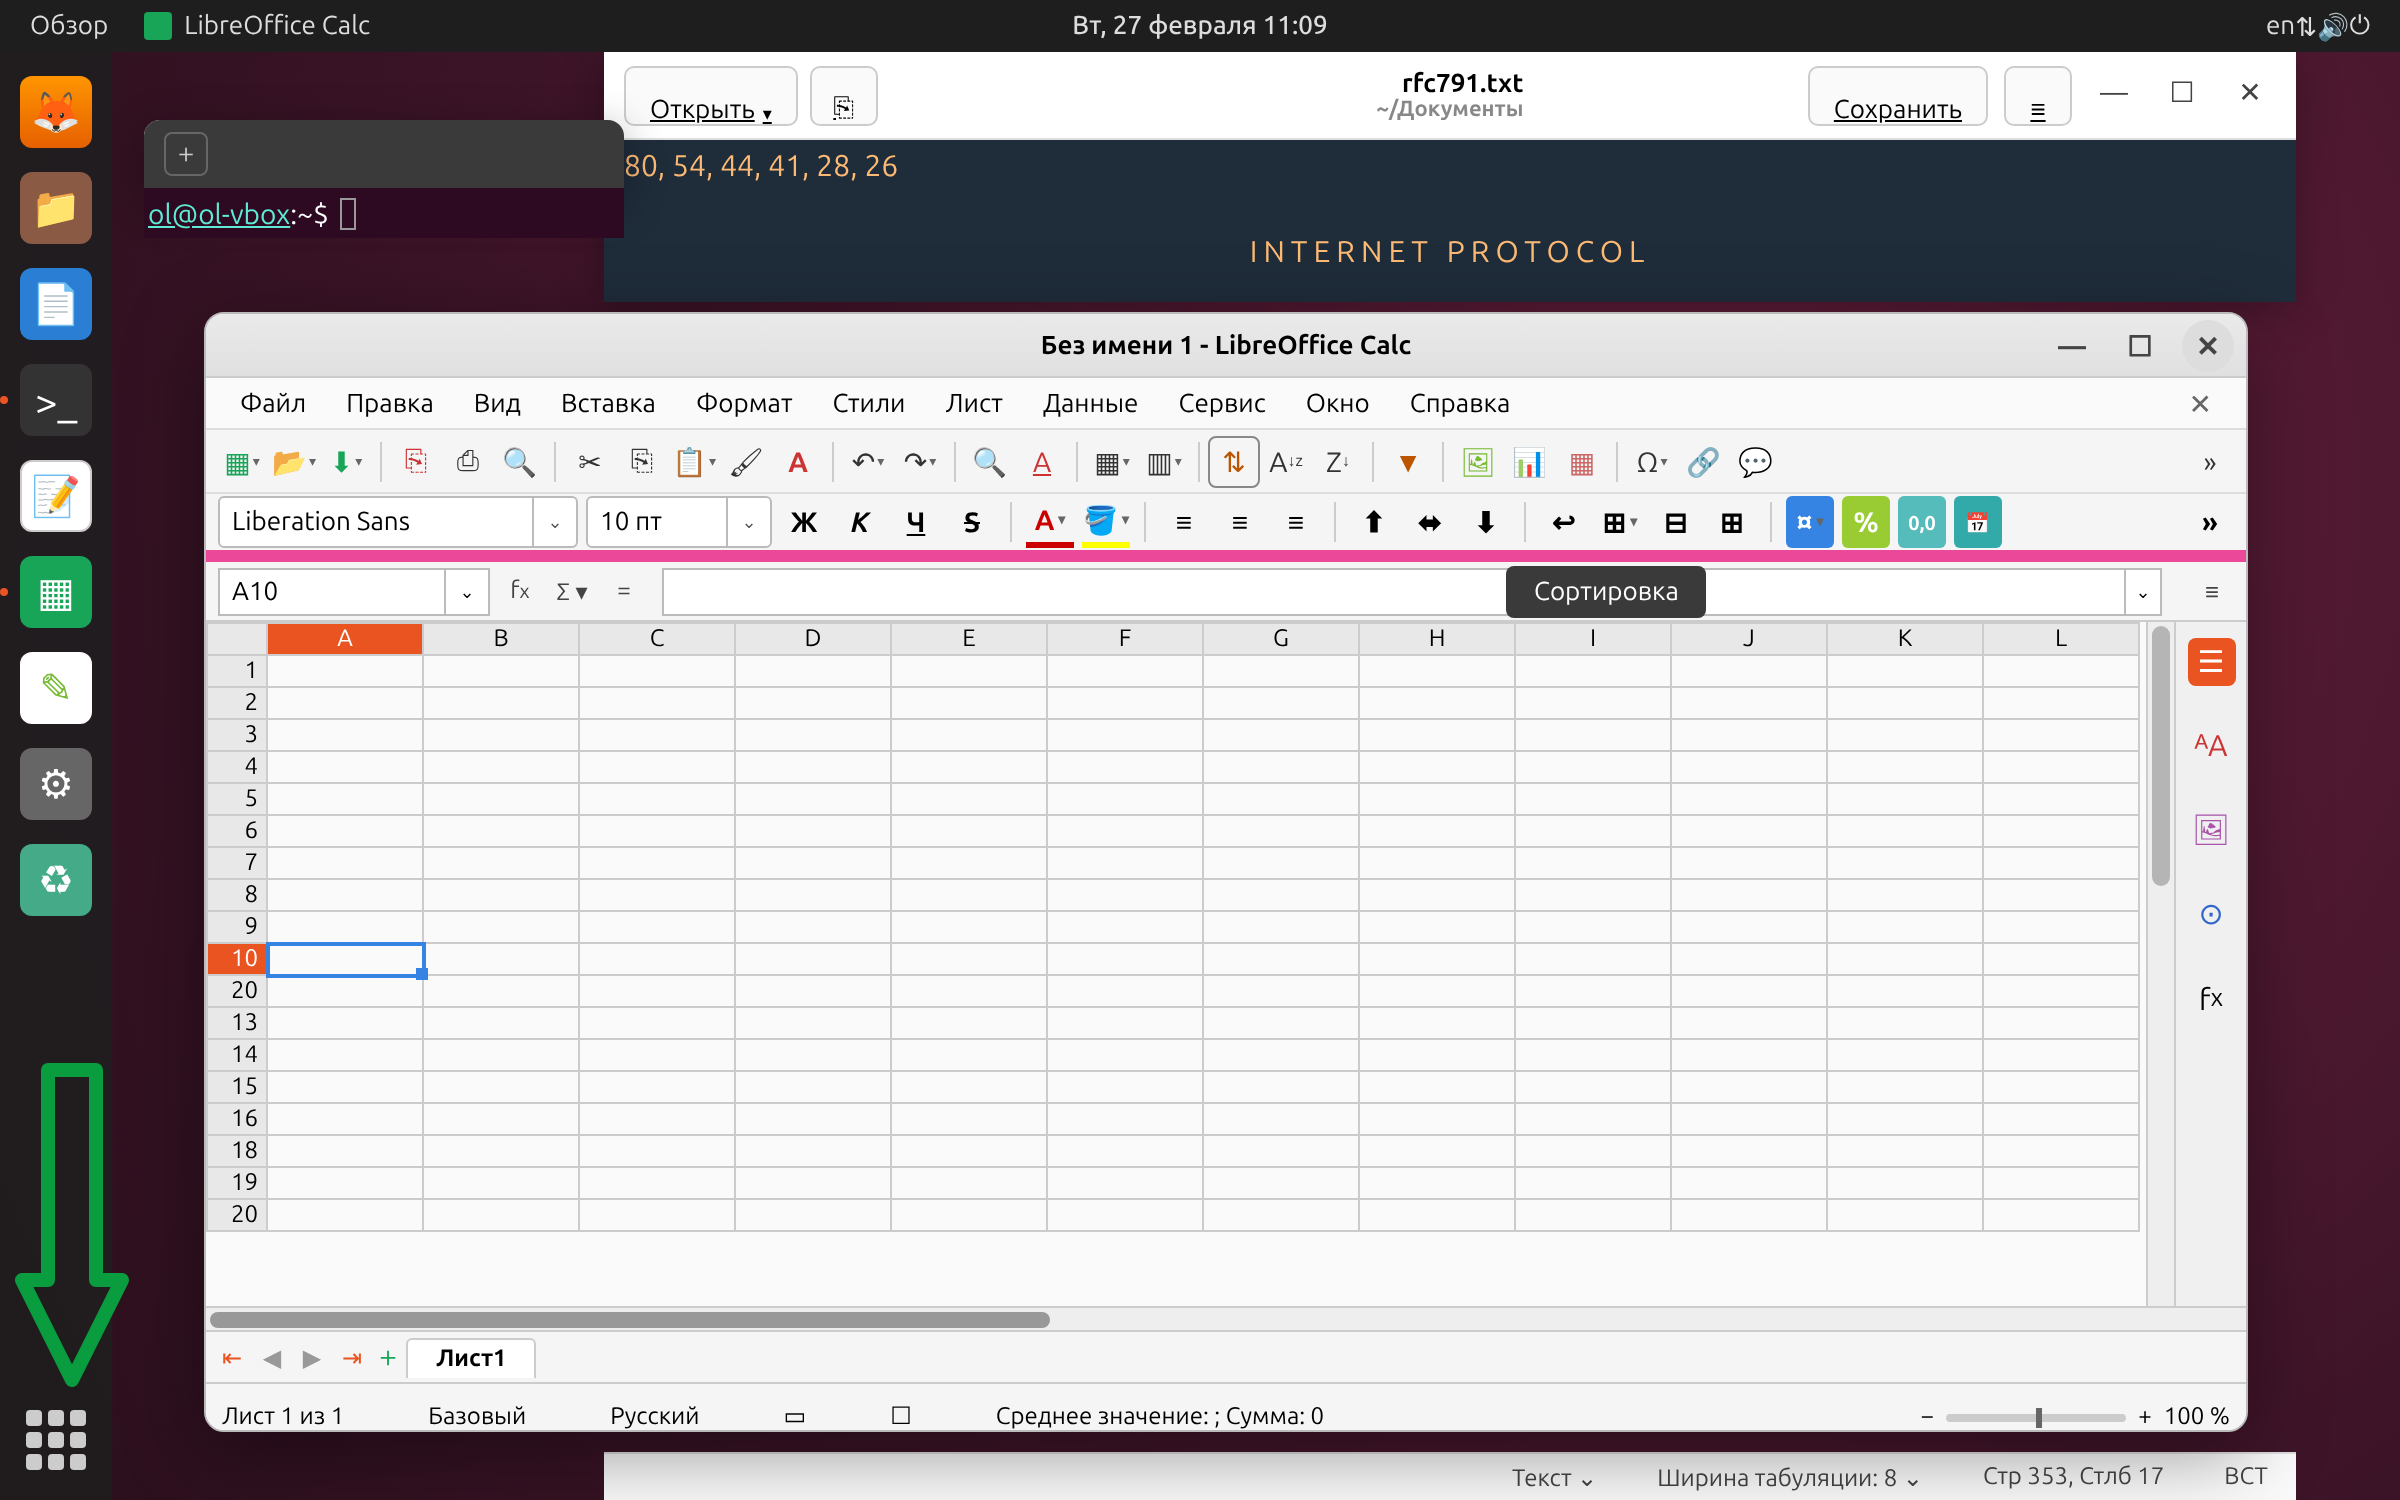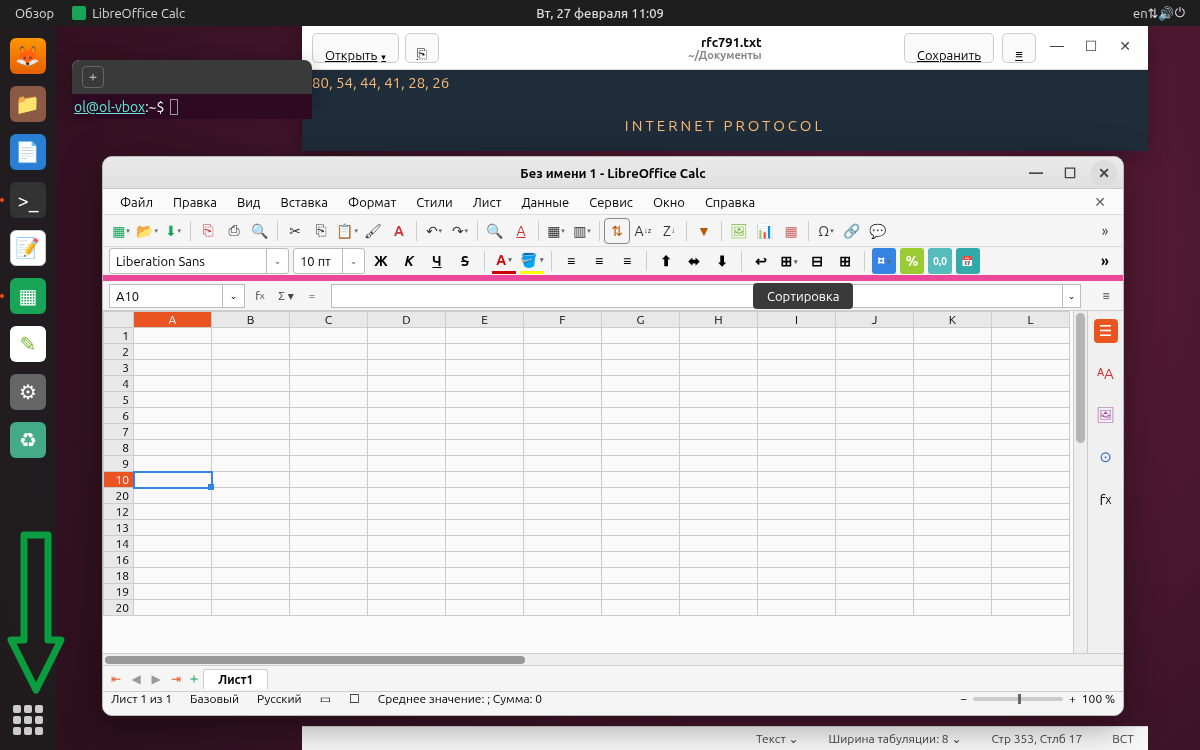--- a/index.html
+++ b/index.html
@@ -98,21 +98,21 @@
 
 .sheet-tabs { height:26px; display:flex; align-items:center; border-top:1px solid #ccc; background:#f5f5f5; padding:0 4px; gap:2px; font-size:12px; }
 .sheet-tabs .nav { width:18px; text-align:center; color:#E95420; }
 .sheet-tabs .nav.g { color:#999; }
 .sheet-tabs .add { color:#18a558; font-size:14px; }
 .sheet-tabs .tab { padding:3px 14px; background:#fff; border:1px solid #ccc; border-bottom:none; border-radius:3px 3px 0 0; font-weight:600; }
 .hscroll-track { height:12px; background:#eee; border-top:1px solid #ccc; position:relative; }
 .hscroll-track .thumb { position:absolute; left:2px; top:2px; height:8px; width:420px; background:#999; border-radius:4px; }
 
 
-.statusbar { height:24px; border-top:1px solid #ccc; background:#f5f5f5; display:flex; align-items:flex-start; font-size:12px; padding:0 8px; gap:18px; }
+.statusbar { height:24px; border-top:1px solid #ccc; background:#f5f5f5; display:flex; align-items:flex-end; font-size:12px; padding:0 8px; gap:42px; }
 .statusbar .zoom { margin-left:auto; display:flex; align-items:center; gap:6px; }
 .zoom-slider { width:90px; height:4px; background:#ccc; position:relative; border-radius:2px; }
 .zoom-slider::after { content:''; position:absolute; left:50%; top:-3px; width:3px; height:10px; background:#666; }
 
 
 .gedit-bottom { position:absolute; bottom:0; left:302px; right:52px; height:24px; background:#fafafa; border-top:1px solid #ddd; display:flex; align-items:center; justify-content:flex-end; gap:30px; padding:0 14px; font-size:12px; color:#444; z-index:2; }
 </style>
 </head>
 <body>
 
@@ -287,21 +287,21 @@
     <div class="tb-btn">🔗</div>
     <div class="tb-btn" style="color:#d90">💬</div>
     <div class="tb-btn tb-more">»</div>
   </div>
 
   <div class="toolbar2">
     <div class="combo" style="width:180px">
       <span>Liberation Sans</span>
         <div class="arr">⌄</div>
     </div>
-    <div class="combo" style="width:72px">
+    <div class="combo" style="width:93px">
       <span>10 пт</span>
         <div class="arr">⌄</div>
     </div>
     <div class="fmt-btn">Ж</div>
     <div class="fmt-btn" style="font-style:italic">К</div>
     <div class="fmt-btn" style="text-decoration:underline">Ч</div>
     <div class="fmt-btn" style="text-decoration:line-through">S</div>
     <div class="tb-sep"></div>
     <div class="fmt-btn drop" style="color:#c00;border-bottom:3px solid #c00">A</div>
     <div class="fmt-btn drop" style="border-bottom:3px solid #ff0">🪣</div>
@@ -520,51 +520,51 @@
               <td></td>
               <td></td>
               <td></td>
               <td></td>
               <td></td>
               <td></td>
               <td></td>
               <td></td>
             </tr>
             <tr>
-              <th class="row">12</th>
-              <td></td>
-              <td></td>
-              <td></td>
-              <td></td>
-              <td></td>
-              <td></td>
-              <td></td>
-              <td></td>
-              <td></td>
-              <td></td>
-              <td></td>
-              <td></td>
-            </tr>
-            <tr>
               <th class="row">13</th>
               <td></td>
               <td></td>
               <td></td>
               <td></td>
               <td></td>
               <td></td>
               <td></td>
               <td></td>
               <td></td>
               <td></td>
               <td></td>
               <td></td>
             </tr>
             <tr>
               <th class="row">14</th>
+              <td></td>
+              <td></td>
+              <td></td>
+              <td></td>
+              <td></td>
+              <td></td>
+              <td></td>
+              <td></td>
+              <td></td>
+              <td></td>
+              <td></td>
+              <td></td>
+            </tr>
+            <tr>
+              <th class="row">15</th>
               <td></td>
               <td></td>
               <td></td>
               <td></td>
               <td></td>
               <td></td>
               <td></td>
               <td></td>
               <td></td>
               <td></td>

